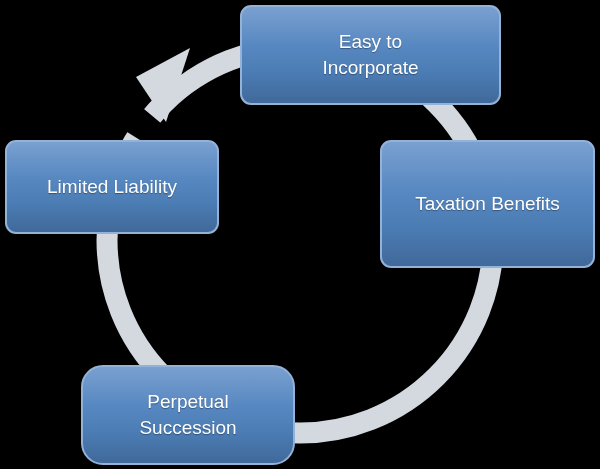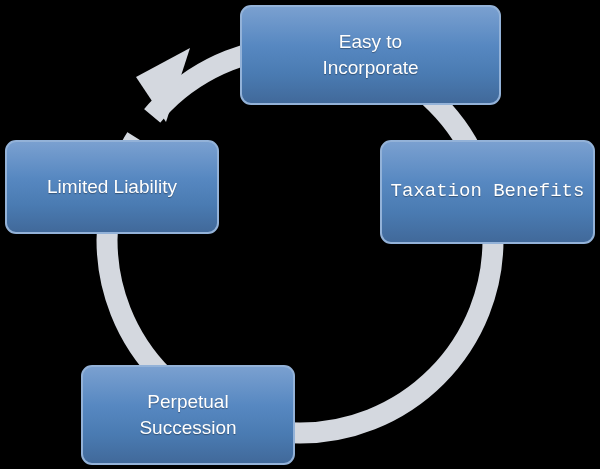--- a/index.html
+++ b/index.html
@@ -35,23 +35,23 @@
     font-size: 19px;
     line-height: 1.35;
     text-align: center;
     text-shadow: 0 1px 1px rgba(0,0,0,0.35);
   }
   .node-label {
     white-space: pre-line;
     padding: 2px 8px;
   }
   .node-top          { left: 196px; top: 5px;   width: 261px; height: 100px; margin-left: 44px; }
-  .node-right        { left: 380px; top: 140px; width: 215px; height: 104px; font-family: Liberation Mono, monospace; }
+  .node-right        { left: 380px; top: 140px; width: 215px; height: 128px; }
   .node-bottom-right { left: 315px; top: 360px; width: 211px; height: 104px; }
-  .node-bottom-left  { left: 81px;  top: 365px; width: 214px; height: 100px; }
+  .node-bottom-left  { left: 81px;  top: 365px; width: 214px; height: 100px; border-radius: 22px; }
   .node-left         { left: 5px;   top: 140px; width: 214px; height: 94px; }
 </style>
 </head>
 <body>
 
 <div class="canvas">
 
   <svg class="ring-svg" width="600" height="469" viewBox="0 0 600 469">
 
     <circle cx="300" cy="240" r="193" fill="none" stroke="#D4D8DF" stroke-width="21"></circle>

